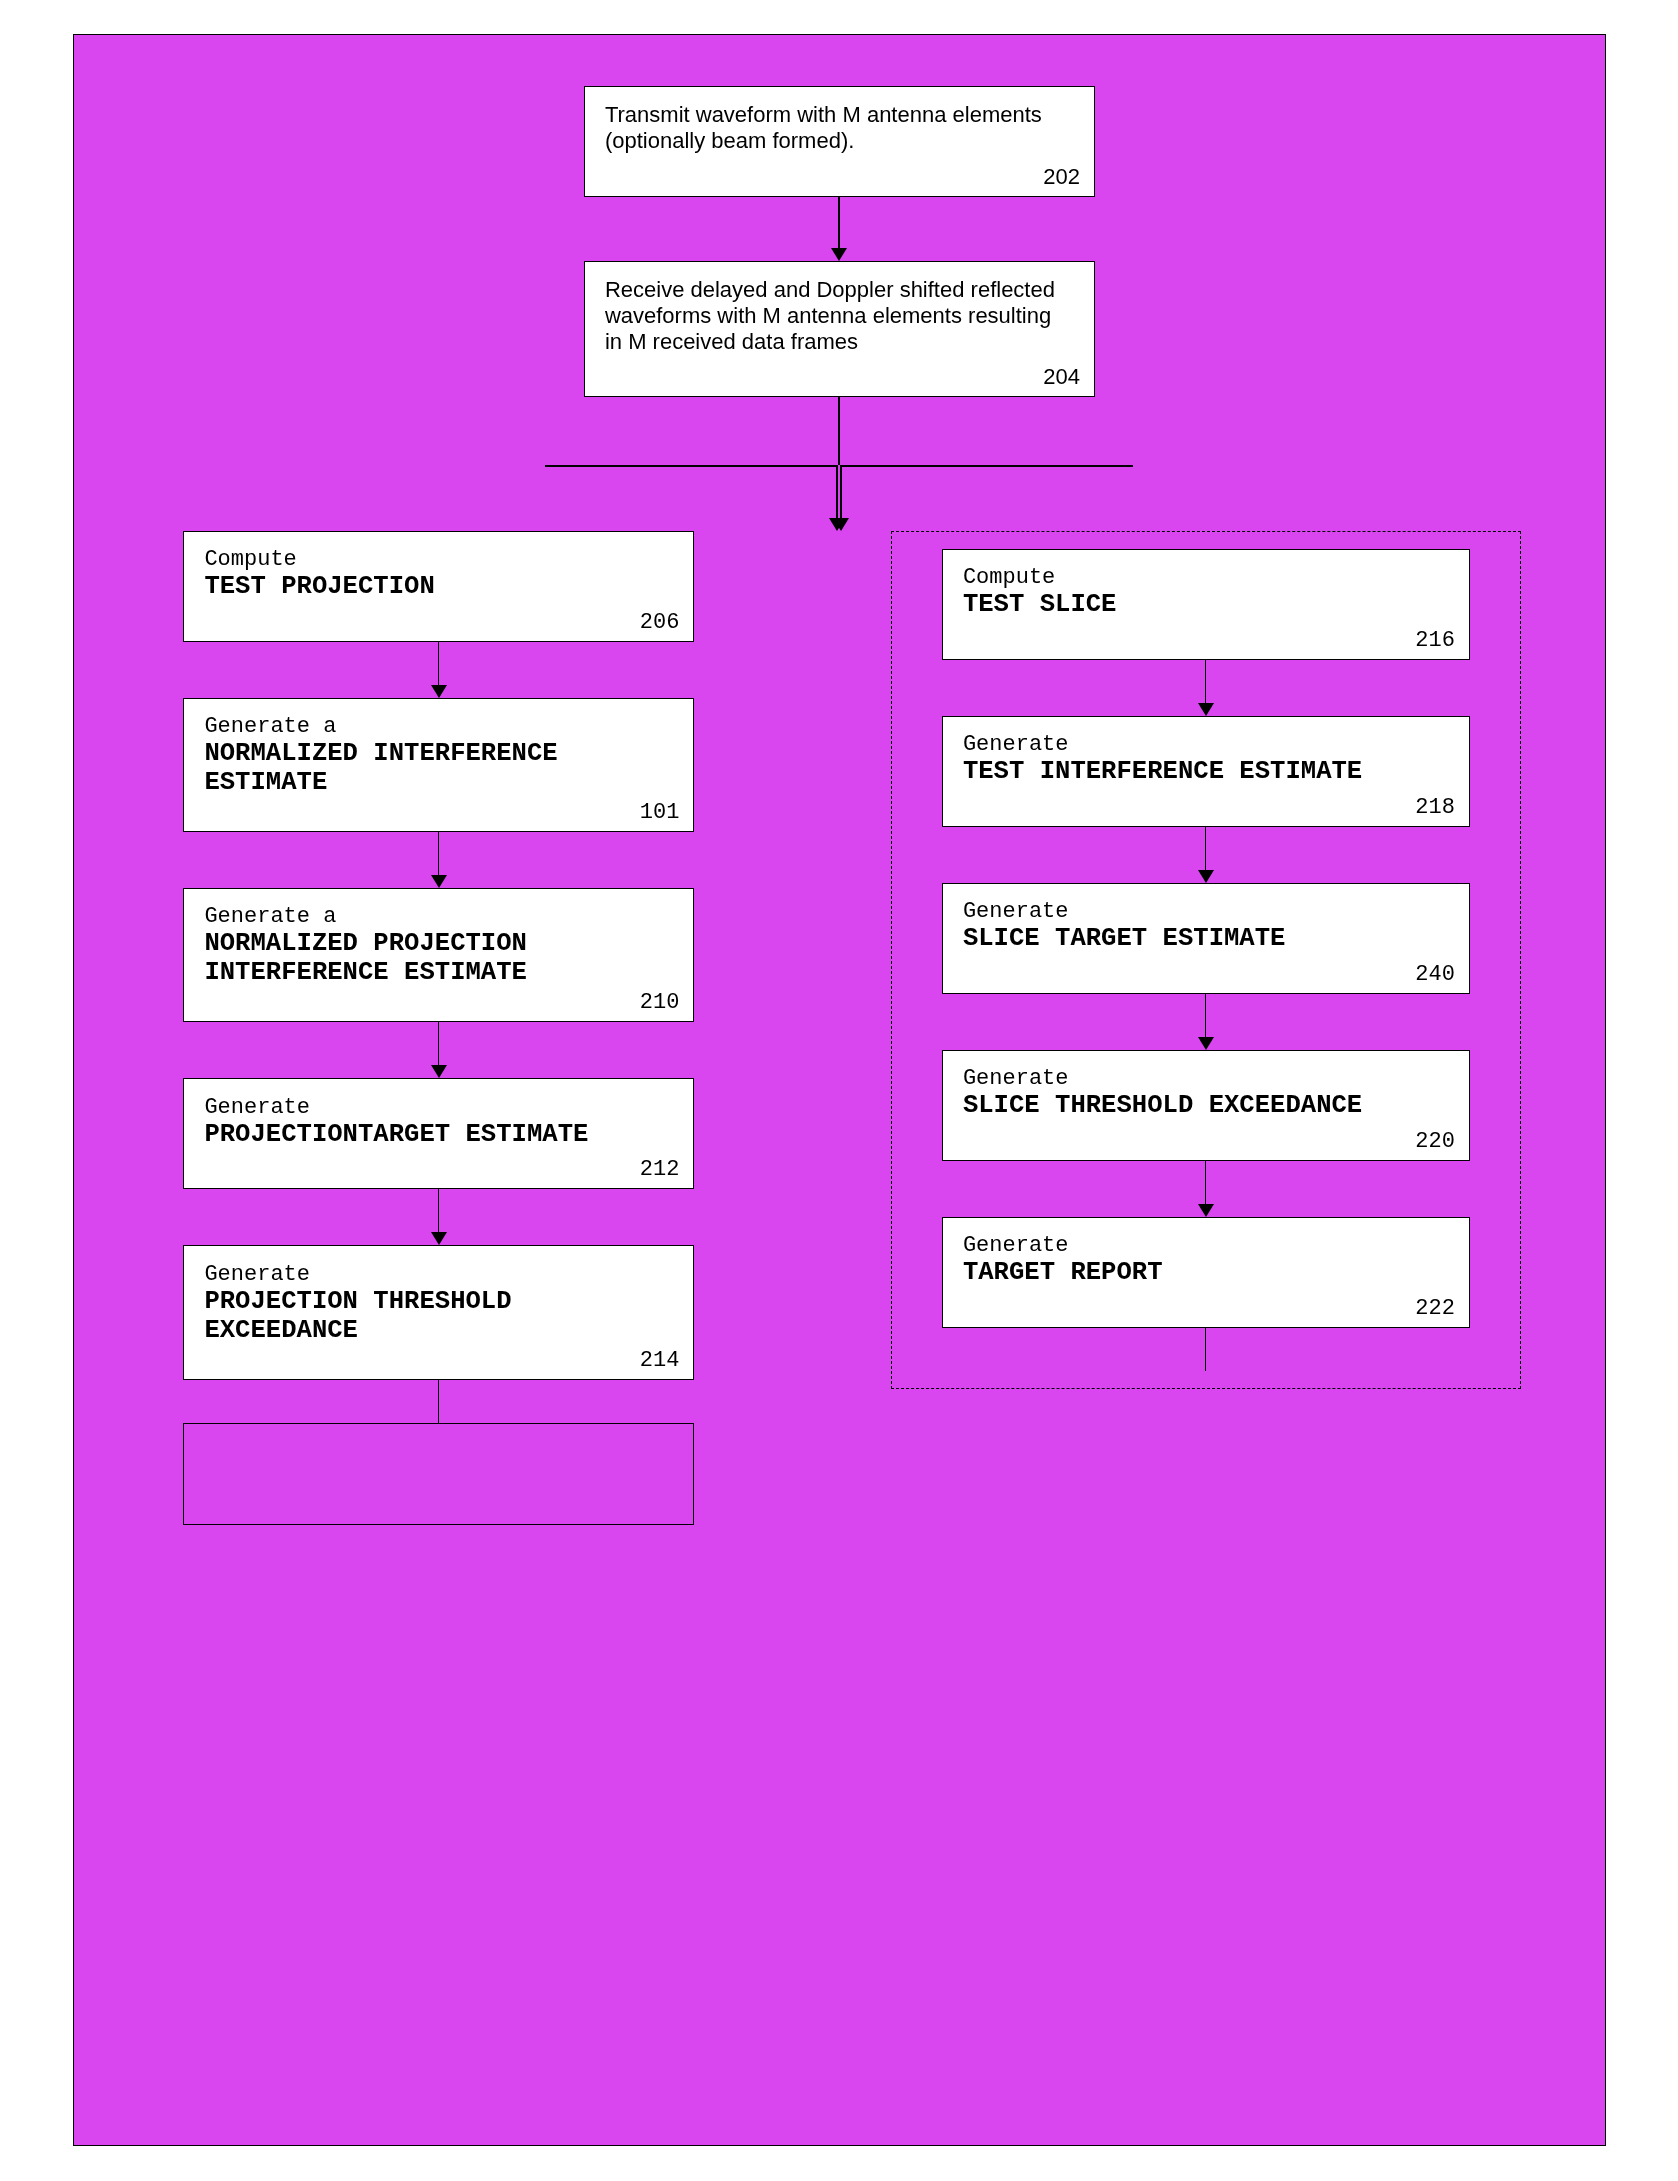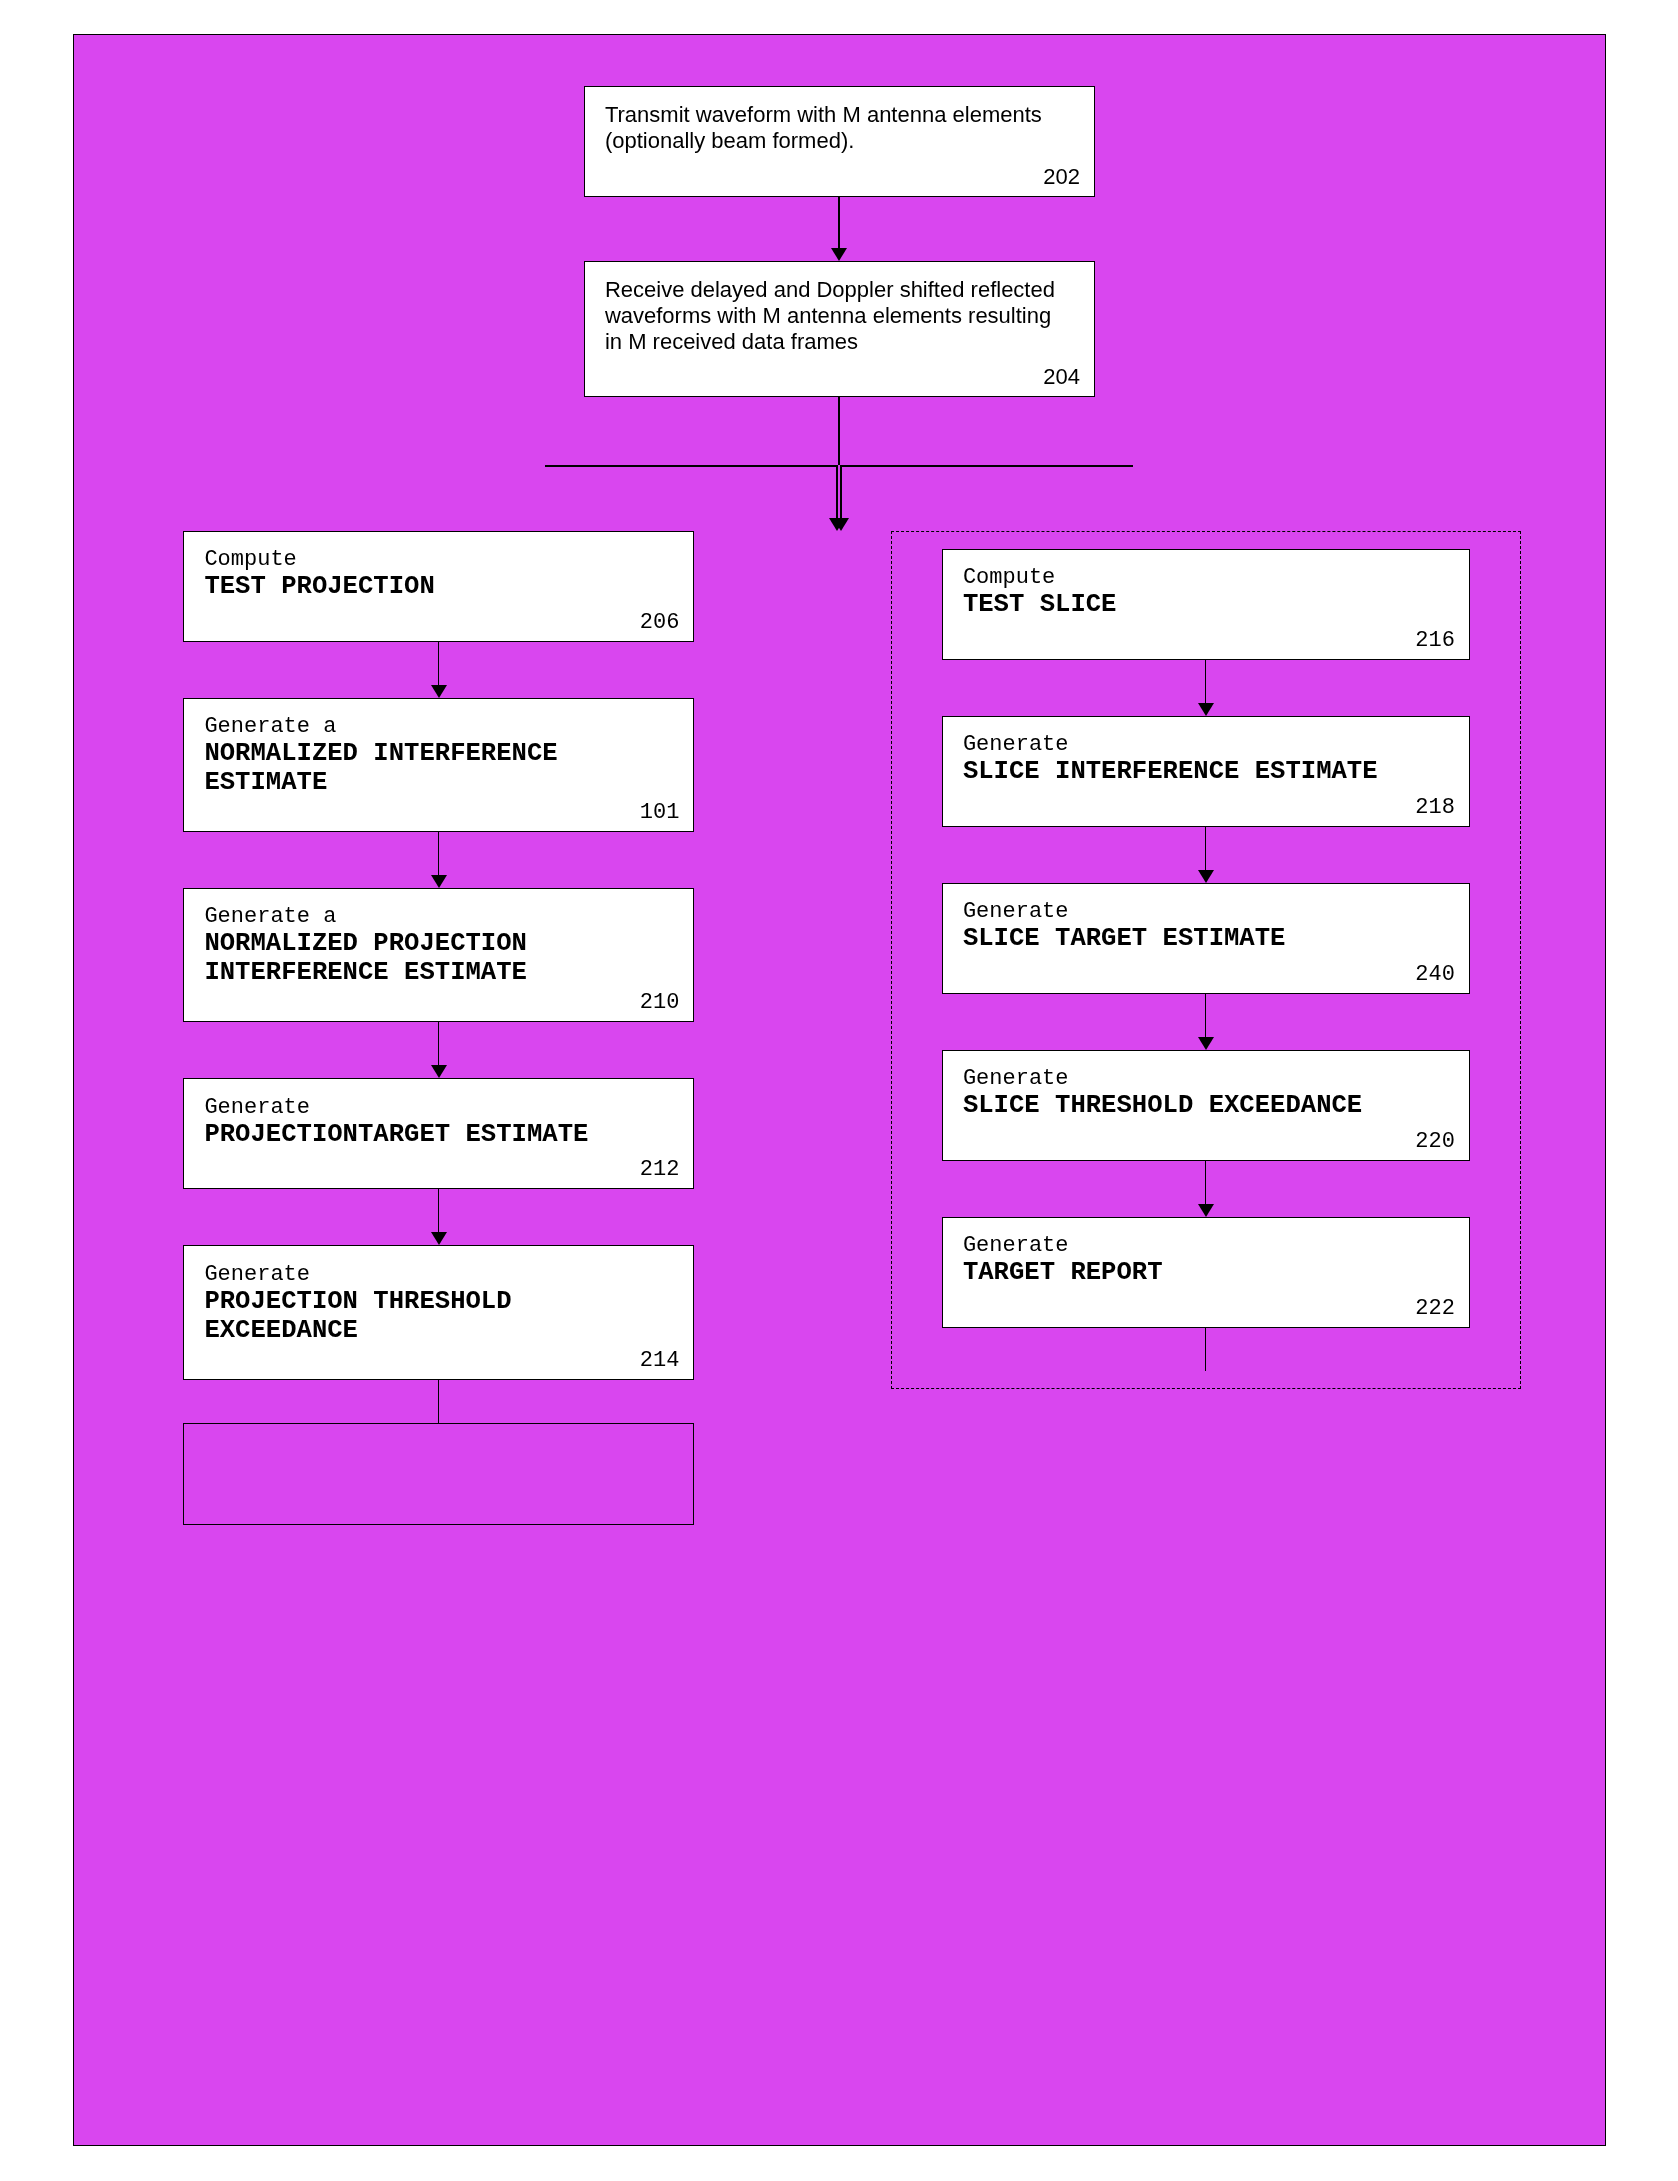--- a/index.html
+++ b/index.html
@@ -198,21 +198,21 @@
           <span class="box-num">216</span>
         </div>
 
         <div style="display:flex;flex-direction:column;align-items:center;">
             <div class="arrow-shaft" style="height:43px;"></div>
             <div class="arrow-head-down"></div>
           </div>
 
         <div class="box col-box" style="width:528px;">
           <div class="box-text-small">Generate</div>
-          <div class="box-text-large">SLICE INTERFERENCE ESTIMATE</div>
+          <div class="box-text-large">TEST INTERFERENCE ESTIMATE</div>
           <span class="box-num">218</span>
         </div>
 
         <div style="display:flex;flex-direction:column;align-items:center;">
             <div class="arrow-shaft" style="height:43px;"></div>
             <div class="arrow-head-down"></div>
           </div>
 
         <div class="box col-box" style="width:528px;">
           <div class="box-text-small">Generate</div>

